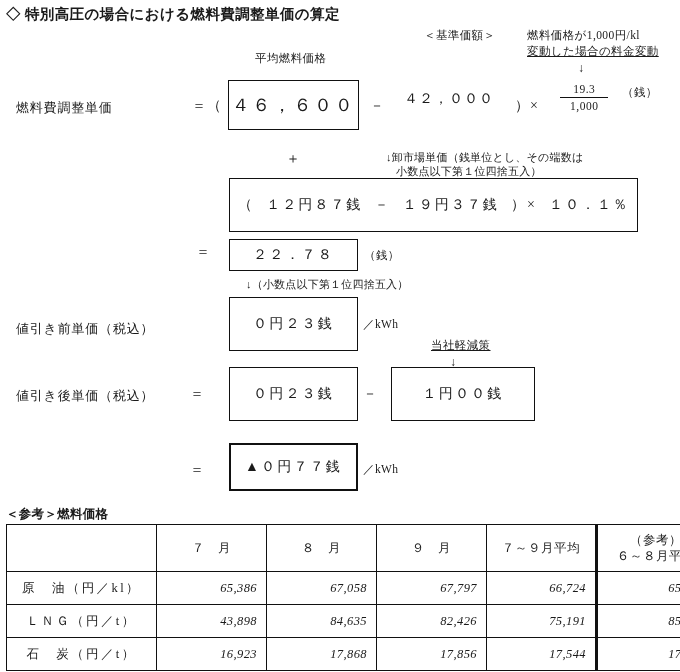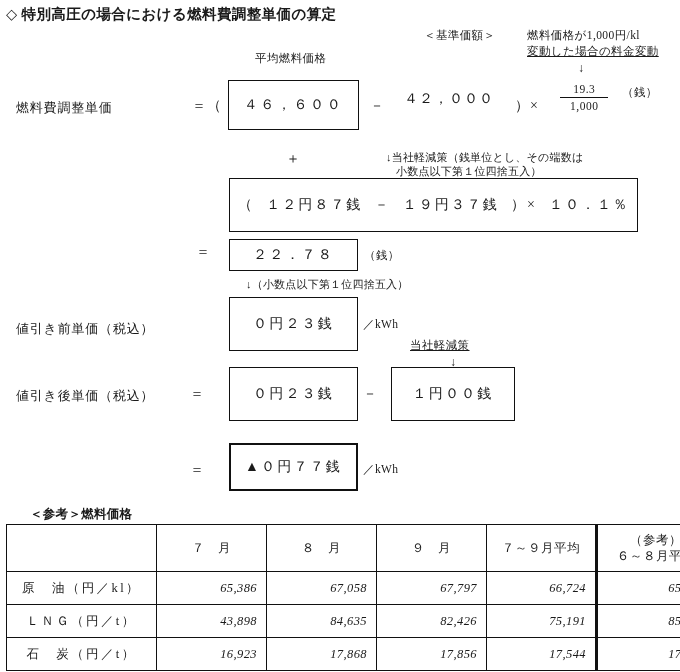--- a/index.html
+++ b/index.html
@@ -20,20 +20,21 @@
     font-family: "DejaVu Sans", "Liberation Sans", sans-serif;
     font-weight: bold;
   }
 
   
   #doc-title {
     left: 6px; top: 5px;
     font-size: 14.5px;
     letter-spacing: 0.4px;
     white-space: nowrap;
+    font-family: Liberation Serif, serif;
   }
   #doc-title .diamond { margin-right: 4px; }
 
   
   .lbl {
     font-size: 13px;
     letter-spacing: 0.8px;
     white-space: nowrap;
     line-height: 1.45;
   }
@@ -66,21 +67,21 @@
     justify-content: center;
     white-space: nowrap;
   }
   .box.thick { border-width: 2.6px; }
   .box .val {
     font-size: 14px;
     letter-spacing: 2.2px;
   }
   .box .val.wide {
     letter-spacing: 2.6px;
-    font-size: 14px;
+    font-size: 18px;
   }
   .box-row {
     display: flex;
     align-items: center;
     justify-content: space-between;
     padding: 0 8px;
     box-sizing: border-box;
     width: 100%;
     font-size: 14px;
     letter-spacing: 2px;
@@ -101,21 +102,20 @@
   }
   .fraction .den { padding: 1px 10px 0; }
 
   .arrow-gl { font-size: 12px; line-height: 1; }
 
   
   #ref-caption {
     left: 6px; top: 506px;
     font-size: 12.5px;
     letter-spacing: 0.3px;
-    margin-left: 24px;
   }
   #ref-table {
     left: 6px; top: 524px;
     width: 668px;
     border-collapse: collapse;
     table-layout: fixed;
   }
   #ref-table td, #ref-table th {
     border: 1.3px solid #111;
     height: 33px;
@@ -164,21 +164,21 @@
 
 <div class="abs fraction" style="left:560px; top:82px;">
   <div class="num">19.3</div>
   <div class="bar"></div>
   <div class="den">1,000</div>
 </div>
 <div class="abs lbl-sm" style="left:622px; top:85px;">（銭）</div>
 
 <div class="abs op" style="left:286px; top:150px;">＋</div>
 
-<div class="abs lbl-xs" style="left:386px; top:150px;">↓当社軽減策（銭単位とし、その端数は</div>
+<div class="abs lbl-xs" style="left:386px; top:150px;">↓卸市場単価（銭単位とし、その端数は</div>
 <div class="abs lbl-xs" style="left:396px; top:164px;">小数点以下第１位四捨五入）</div>
 
 <div class="abs box" style="left:229px; top:178px; width:409px; height:54px;">
   <div class="box-row">
     <span>（</span>
     <span>１２円８７銭</span>
     <span>－</span>
     <span>１９円３７銭</span>
     <span>）×</span>
     <span>１０．１％</span>
@@ -192,33 +192,33 @@
 <div class="abs lbl-sm" style="left:364px; top:248px;">（銭）</div>
 
 <div class="abs lbl-xs" style="left:246px; top:277px;">↓（小数点以下第１位四捨五入）</div>
 
 <div class="abs lbl" style="left:16px; top:320px;">値引き前単価（税込）</div>
 <div class="abs box" style="left:229px; top:297px; width:129px; height:54px;">
   <span class="val">０円２３銭</span>
 </div>
 <div class="abs lbl-sm" style="left:363px; top:317px;">／kWh</div>
 
-<div class="abs lbl-sm underline" style="left:410px; top:338px;">当社軽減策</div>
+<div class="abs lbl-sm underline" style="left:431px; top:338px;">当社軽減策</div>
 <div class="abs arrow-gl" style="left:450px; top:356px;">↓</div>
 
 <div class="abs lbl" style="left:16px; top:387px;">値引き後単価（税込）</div>
 <div class="abs op" style="left:190px; top:385px;">＝</div>
 
 <div class="abs box" style="left:229px; top:367px; width:129px; height:54px;">
   <span class="val">０円２３銭</span>
 </div>
 
 <div class="abs op" style="left:363px; top:385px;">－</div>
 
-<div class="abs box" style="left:391px; top:367px; width:124px; height:54px;">
+<div class="abs box" style="left:391px; top:367px; width:144px; height:54px;">
   <span class="val">１円００銭</span>
 </div>
 
 <div class="abs op" style="left:190px; top:461px;">＝</div>
 <div class="abs box thick" style="left:229px; top:443px; width:129px; height:48px;">
   <span class="val">▲０円７７銭</span>
 </div>
 <div class="abs lbl-sm" style="left:363px; top:462px;">／kWh</div>
 
 <div class="abs gothic" id="ref-caption">＜参考＞燃料価格</div>

